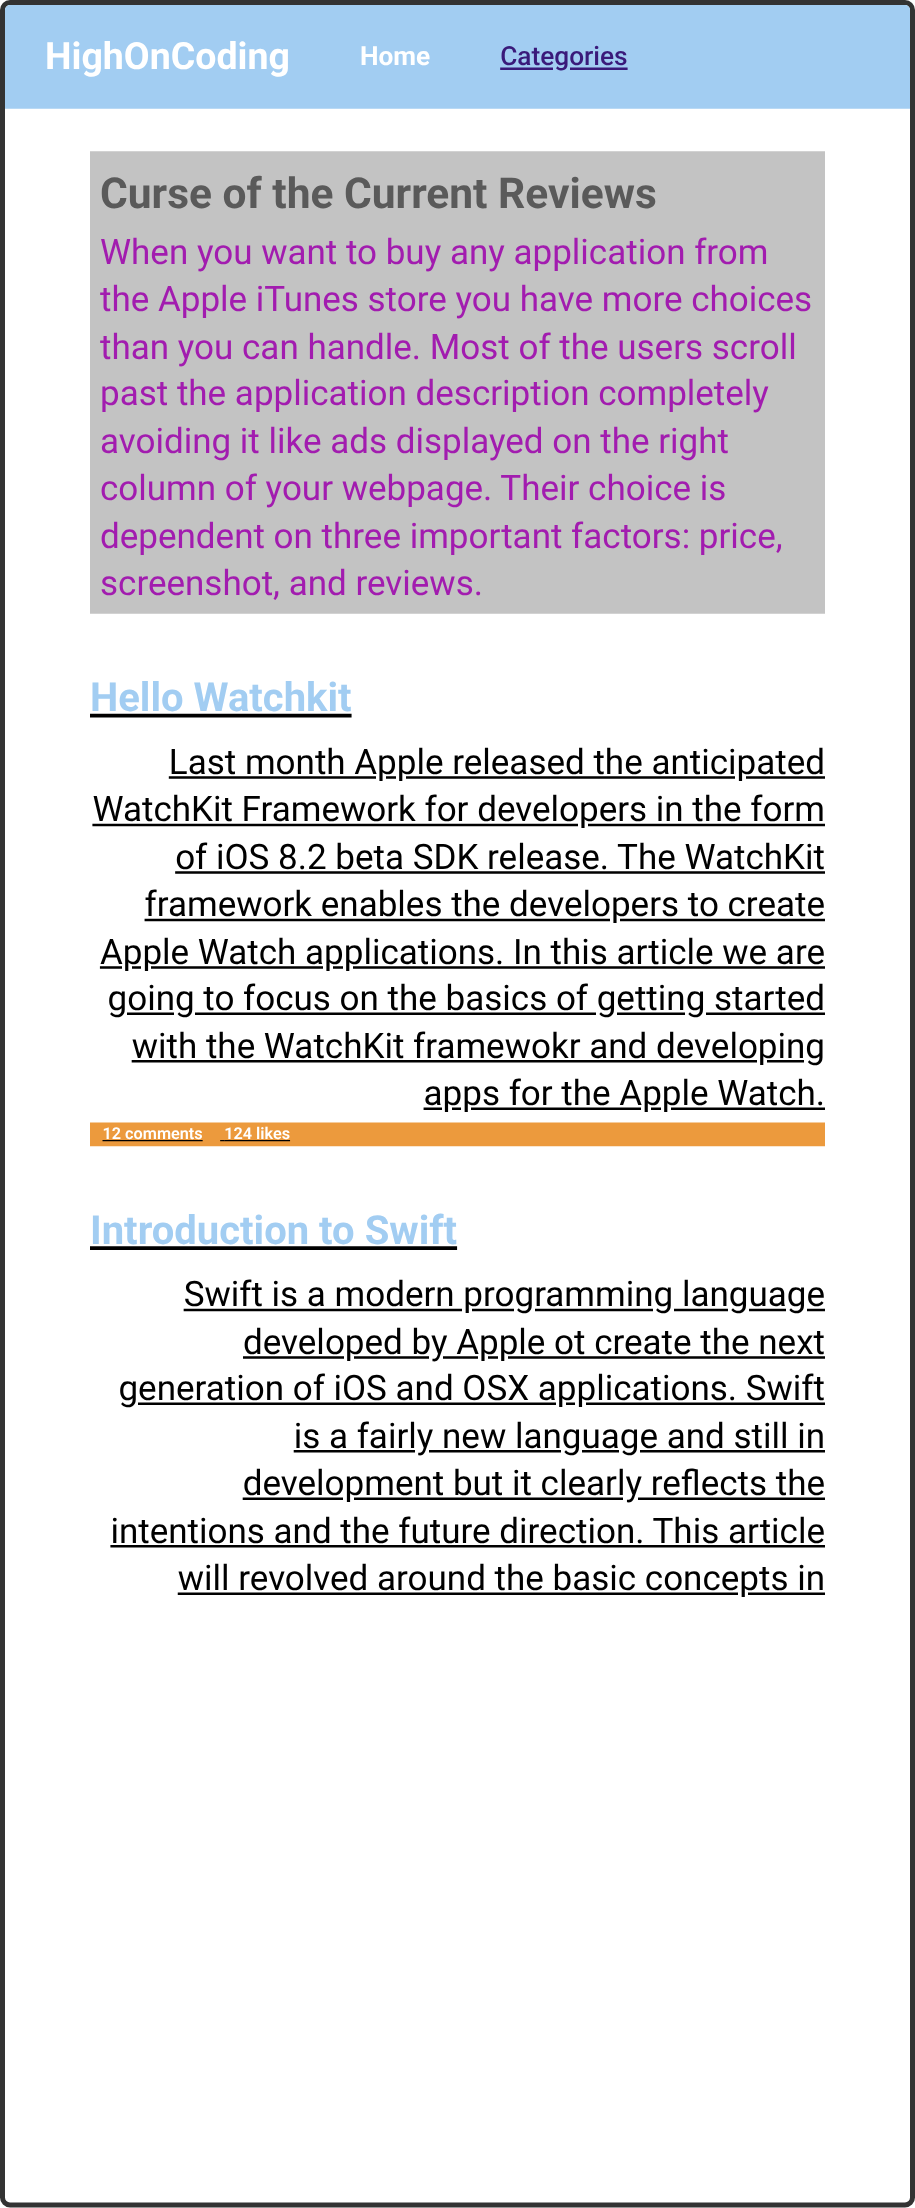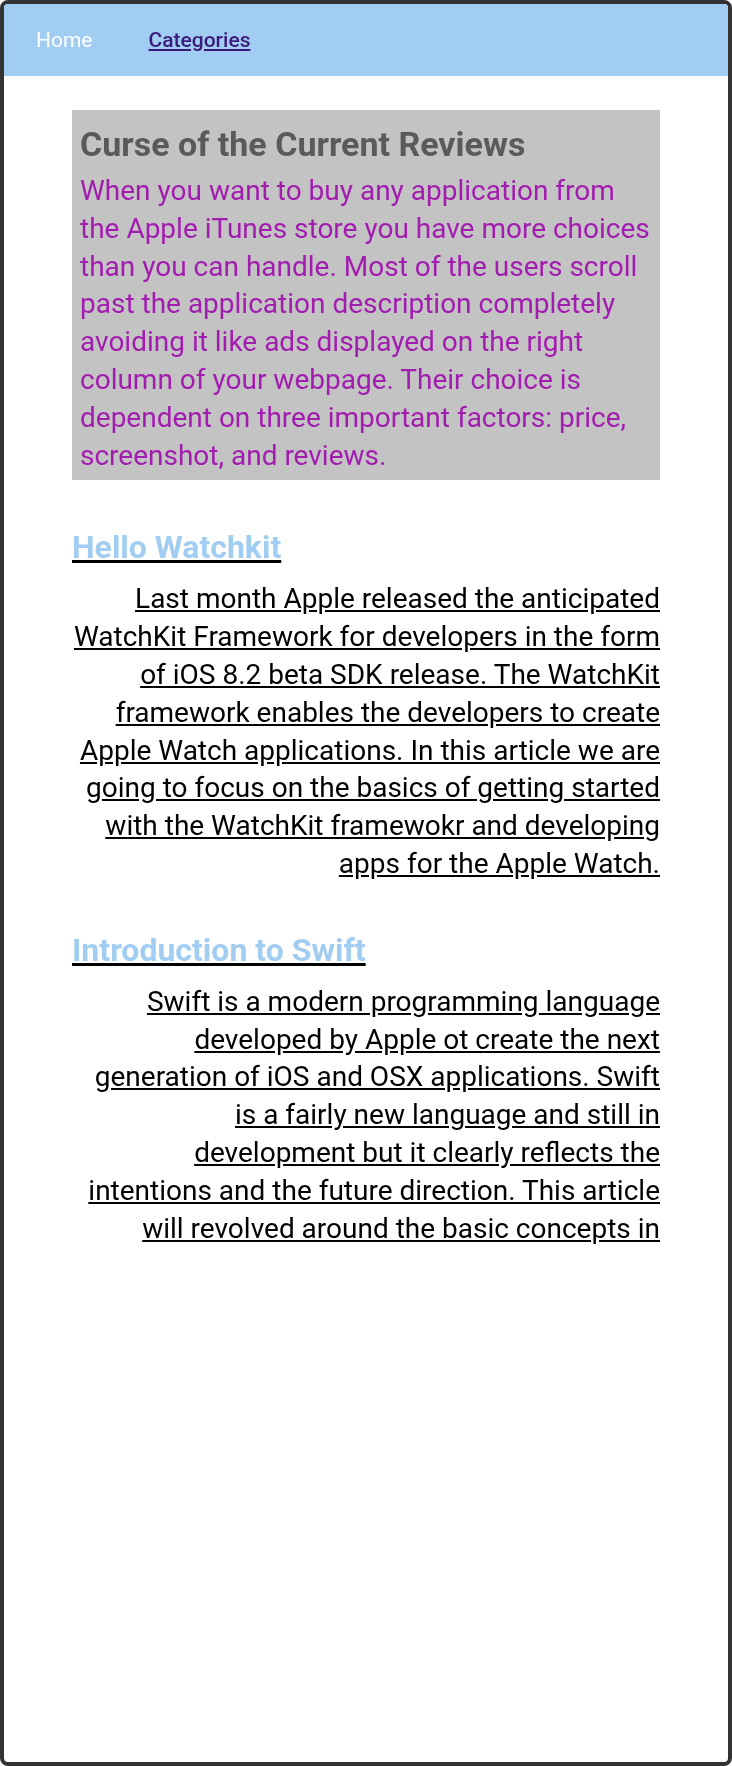--- a/index.html
+++ b/index.html
@@ -24,21 +24,21 @@
       gap: 56px;
     }
     .logo {
       color: #fff;
       font-size: 30px;
       font-weight: 700;
     }
     .nav-home {
       color: #fff;
       font-size: 21px;
-      font-weight: 400;
+      font-weight: 700;
     }
     .nav-categories {
       color: #3a1a7a;
       font-size: 21px;
       font-weight: 500;
       text-decoration: underline;
       text-align: right;
     }
     .content {
       padding: 34px 68px 0 68px;
@@ -83,32 +83,37 @@
       margin-top: 4px;
     }
     .post-meta span {
       margin-right: 14px;
     }
   </style>
 </head>
 <body>
 
 <div class="header">
+  <div class="logo">HighOnCoding</div>
   <div class="nav-home">Home</div>
   <div class="nav-categories">Categories</div>
 </div>
 
 <div class="content">
   <div class="featured">
     <div class="featured-title">Curse of the Current Reviews</div>
     <div class="featured-body">When you want to buy any application from the Apple iTunes store you have more choices than you can handle. Most of the users scroll past the application description completely avoiding it like ads displayed on the right column of your webpage. Their choice is dependent on three important factors: price, screenshot, and reviews.</div>
   </div>
 
   <div class="post">
     <div class="post-title">Hello Watchkit</div>
     <div class="post-body">Last month Apple released the anticipated WatchKit Framework for developers in the form of iOS 8.2 beta SDK release. The WatchKit framework enables the developers to create Apple Watch applications. In this article we are going to focus on the basics of getting started with the WatchKit framewokr and developing apps for the Apple Watch.</div>
+    <div class="post-meta">
+      <span>12 comments</span>
+      <span>124 likes</span>
+    </div>
   </div>
 
   <div class="post">
     <div class="post-title">Introduction to Swift</div>
     <div class="post-body">Swift is a modern programming language developed by Apple ot create the next generation of iOS and OSX applications. Swift is a fairly new language and still in development but it clearly reflects the intentions and the future direction. This article will revolved around the basic concepts in</div>
   </div>
 </div>
 
 </body></html>

